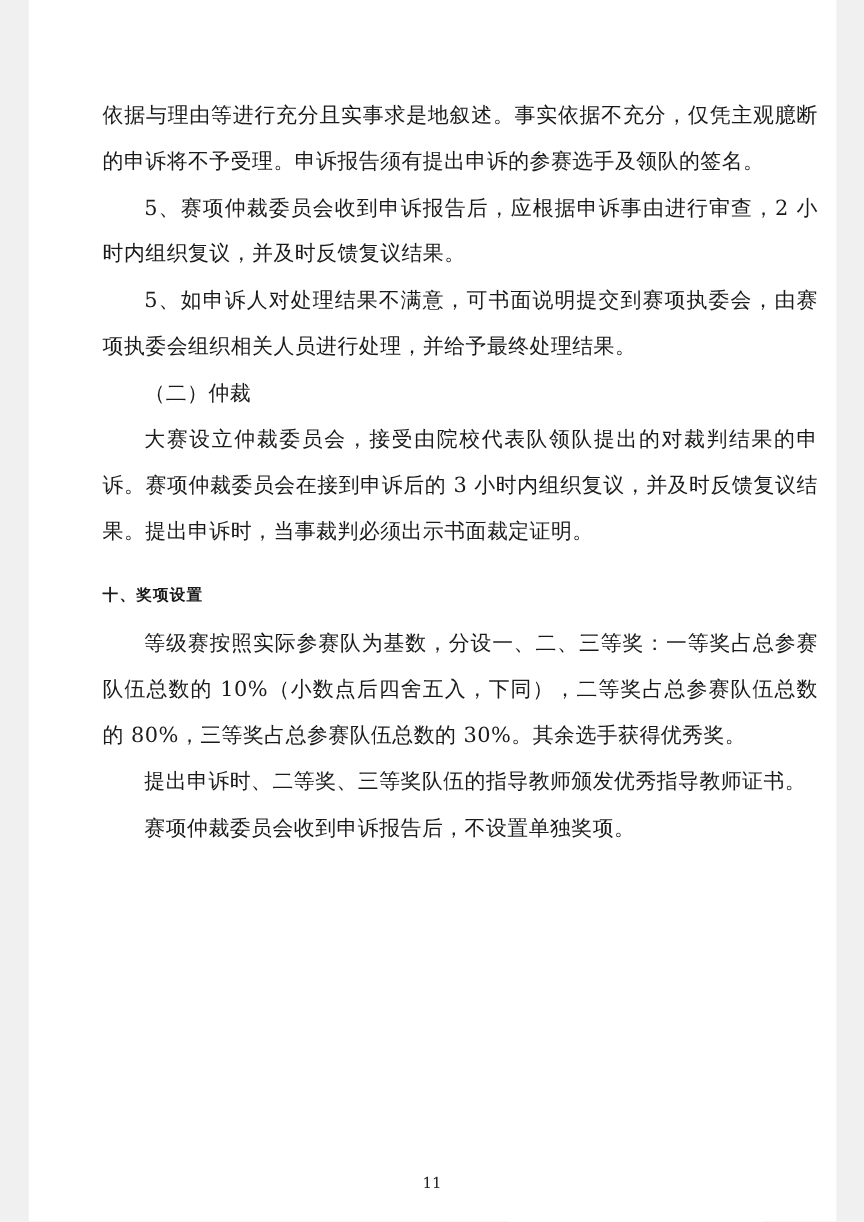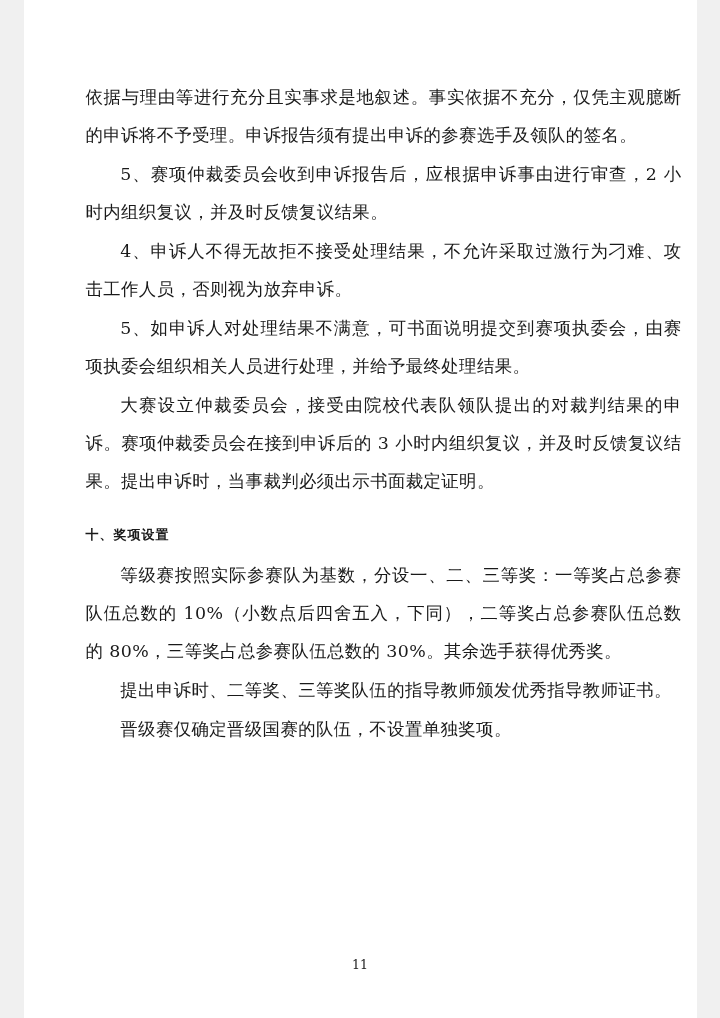--- a/index.html
+++ b/index.html
@@ -39,48 +39,48 @@
     font-size: 13px;
     line-height: 38px;
     margin-top: 16px;
     margin-bottom: 2px;
     letter-spacing: 1px;
   }
   .page-number {
     position: absolute;
     left: 0;
     right: 0;
-    top: 957px;
+    top: 978px;
     text-align: center;
     font-size: 12.5px;
     font-family: "DejaVu Serif", "Liberation Serif", serif;
     color: #222;
   }
 </style>
 </head>
 <body>
 
 <div class="page">
   <div class="content">
 
     <p class="body">依据与理由等进行充分且实事求是地叙述。事实依据不充分，仅凭主观臆断的申诉将不予受理。申诉报告须有提出申诉的参赛选手及领队的签名。</p>
 
     <p class="body indent">5、赛项仲裁委员会收到申诉报告后，应根据申诉事由进行审查，2 小时内组织复议，并及时反馈复议结果。</p>
 
-    <p class="body indent">4、申诉人不得无故拒不接受处理结果，不允许采取过激行为刁难、攻击工作人员，否则视为放弃申诉。</p>
 
     <p class="body indent">5、如申诉人对处理结果不满意，可书面说明提交到赛项执委会，由赛项执委会组织相关人员进行处理，并给予最终处理结果。</p>
 
+    <p class="body indent">（二）仲裁</p>
 
     <p class="body indent">大赛设立仲裁委员会，接受由院校代表队领队提出的对裁判结果的申诉。赛项仲裁委员会在接到申诉后的 3 小时内组织复议，并及时反馈复议结果。提出申诉时，当事裁判必须出示书面裁定证明。</p>
 
     <p class="heading">十、奖项设置</p>
 
     <p class="body indent">等级赛按照实际参赛队为基数，分设一、二、三等奖：一等奖占总参赛队伍总数的 10%（小数点后四舍五入，下同），二等奖占总参赛队伍总数的 80%，三等奖占总参赛队伍总数的 30%。其余选手获得优秀奖。</p>
 
     <p class="body indent">提出申诉时、二等奖、三等奖队伍的指导教师颁发优秀指导教师证书。</p>
 
-    <p class="body indent">晋级赛仅确定晋级国赛的队伍，不设置单独奖项。</p>
+    <p class="body indent">赛项仲裁委员会收到申诉报告后，不设置单独奖项。</p>
 
   </div>
 
   <div class="page-number">11</div>
 </div>
 
 </body></html>

